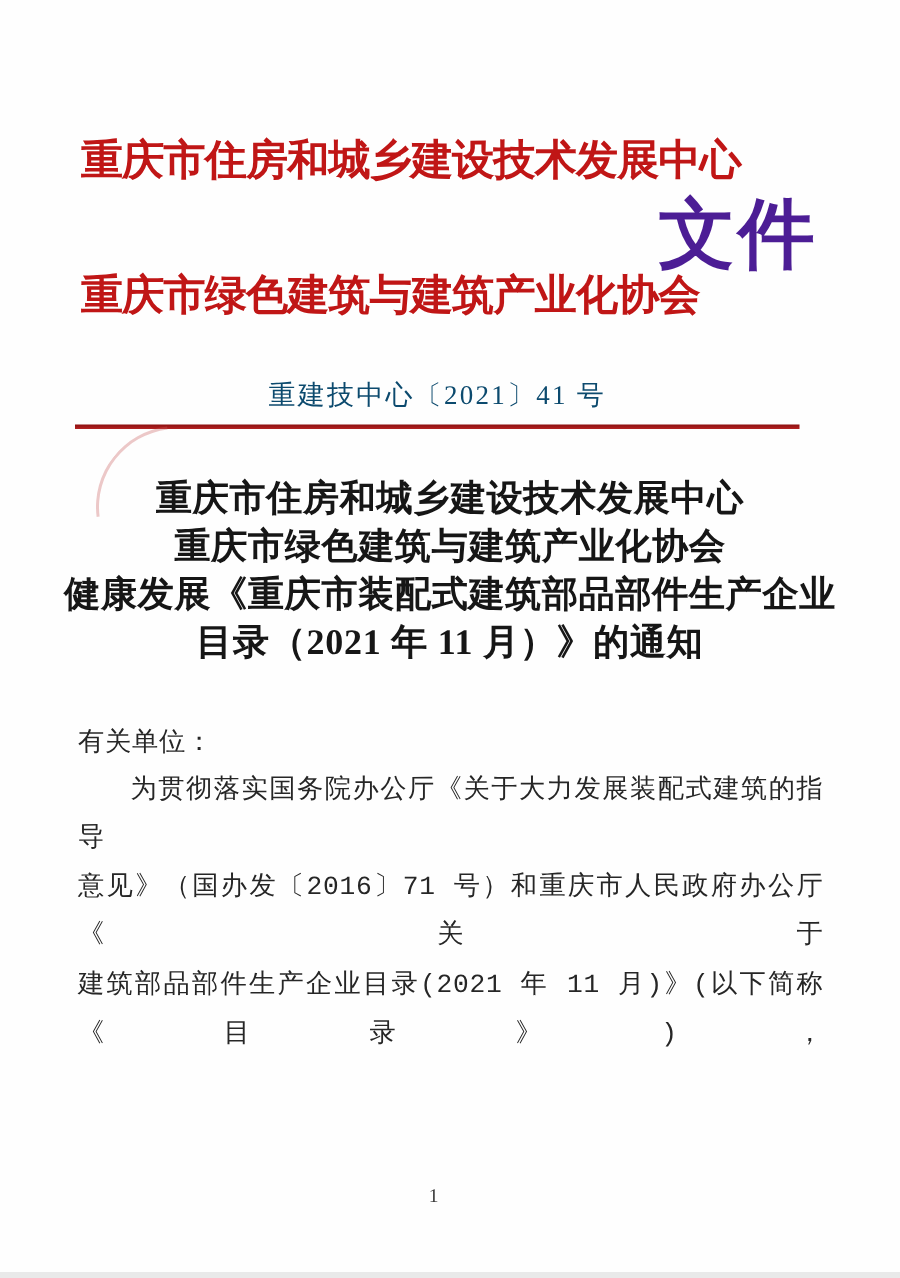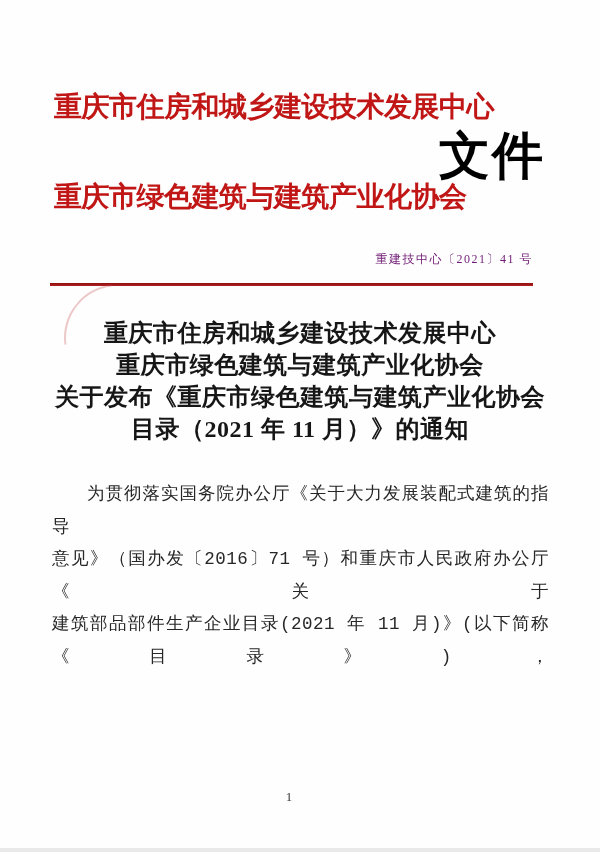--- a/index.html
+++ b/index.html
@@ -17,27 +17,27 @@
     position:absolute; left:54px;
     font-family:"Liberation Sans","DejaVu Sans",sans-serif;
     font-weight:900; font-size:28px; letter-spacing:-0.5px;
     color:#c01616; white-space:nowrap;
   }
   .org1 { top:88px; }
   .org2 { top:178px; }
   .docword {
     position:absolute; left:439px; top:122px;
     font-weight:900; font-size:51px; letter-spacing:2px;
-    color:#000000; white-space:nowrap;
+    color:#4c1d95; white-space:nowrap;
     font-family:"Liberation Serif","DejaVu Serif",serif;
   }
   
   .docnum {
     position:absolute; top:251px; left:50px; width:483px;
-    text-align:right; font-size:12px; color:#701a75; letter-spacing:1.5px;
+    text-align:center; font-size:18px; color:#0c4a6e; letter-spacing:1.5px;
   }
   
   .redline {
     position:absolute; top:283px; left:50px; width:483px; height:3px;
     background:linear-gradient(to bottom,#8c1010,#b42222);
   }
   
   .sealarc {
     position:absolute; left:64px; top:284px; width:104px; height:104px;
     border:2px solid transparent;
@@ -78,25 +78,26 @@
   </div>
 
   <div class="docnum">重建技中心〔2021〕41 号</div>
 
   <div class="redline"></div>
   <div class="sealarc"></div>
 
   <div class="title">
     <div>重庆市住房和城乡建设技术发展中心</div>
     <div>重庆市绿色建筑与建筑产业化协会</div>
-    <div>关于发布《重庆市绿色建筑与建筑产业化协会</div>
+    <div>健康发展《重庆市装配式建筑部品部件生产企业</div>
     <div>目录（2021 年 11 月）》的通知</div>
   </div>
 
   <div class="body">
+    <div class="line">有关单位：</div>
     <div class="line jz indent">为贯彻落实国务院办公厅《关于大力发展装配式建筑的指导</div>
     <div class="line jz">意见》（国办发〔2016〕71 号）和重庆市人民政府办公厅《关于</div>
     <div class="line jz">建筑部品部件生产企业目录(2021 年 11 月)》(以下简称《目录》)，</div>
 
   </div>
 
   <div class="pagenum">1</div>
 
 </div>
 

